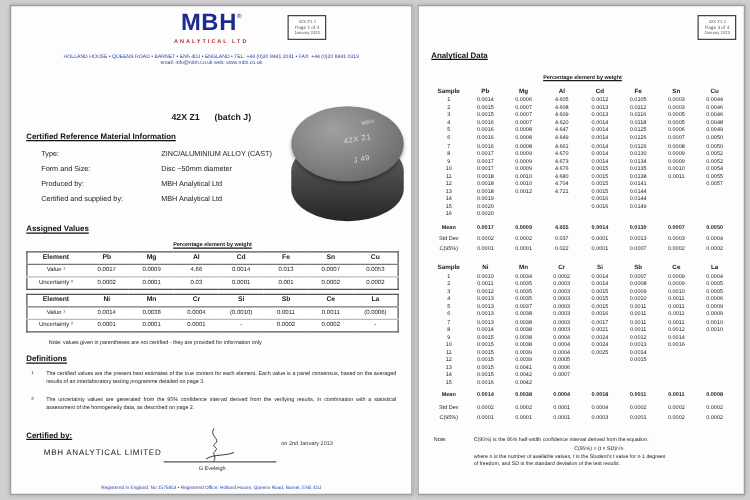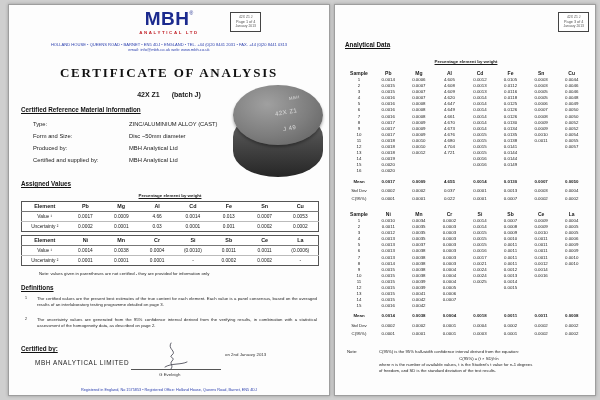--- a/index.html
+++ b/index.html
@@ -100,21 +100,20 @@
       <div>42X Z1 J</div>
       <div class="mid">Page 1 of 4</div>
       <div>January 2013</div>
     </div>
 
     <div class="addr">
       <div>HOLLAND HOUSE • QUEENS ROAD • BARNET • EN5 4DJ • ENGLAND • TEL. +44 (0)20 8441 2031 • FAX. +44 (0)20 8441 0313</div>
       <div>email: info@mbh.co.uk    web: www.mbh.co.uk</div>
     </div>
 
-    <div class="cert-title">CERTIFICATE OF ANALYSIS</div>
 
     <div class="cert-sub">
       <span>42X Z1</span>
       <span class="batch">(batch J)</span>
     </div>
 
     <div class="sect-head" style="top:101px; left:12px;">Certified Reference Material Information</div>
 
     <table class="crm">
       <tbody>

